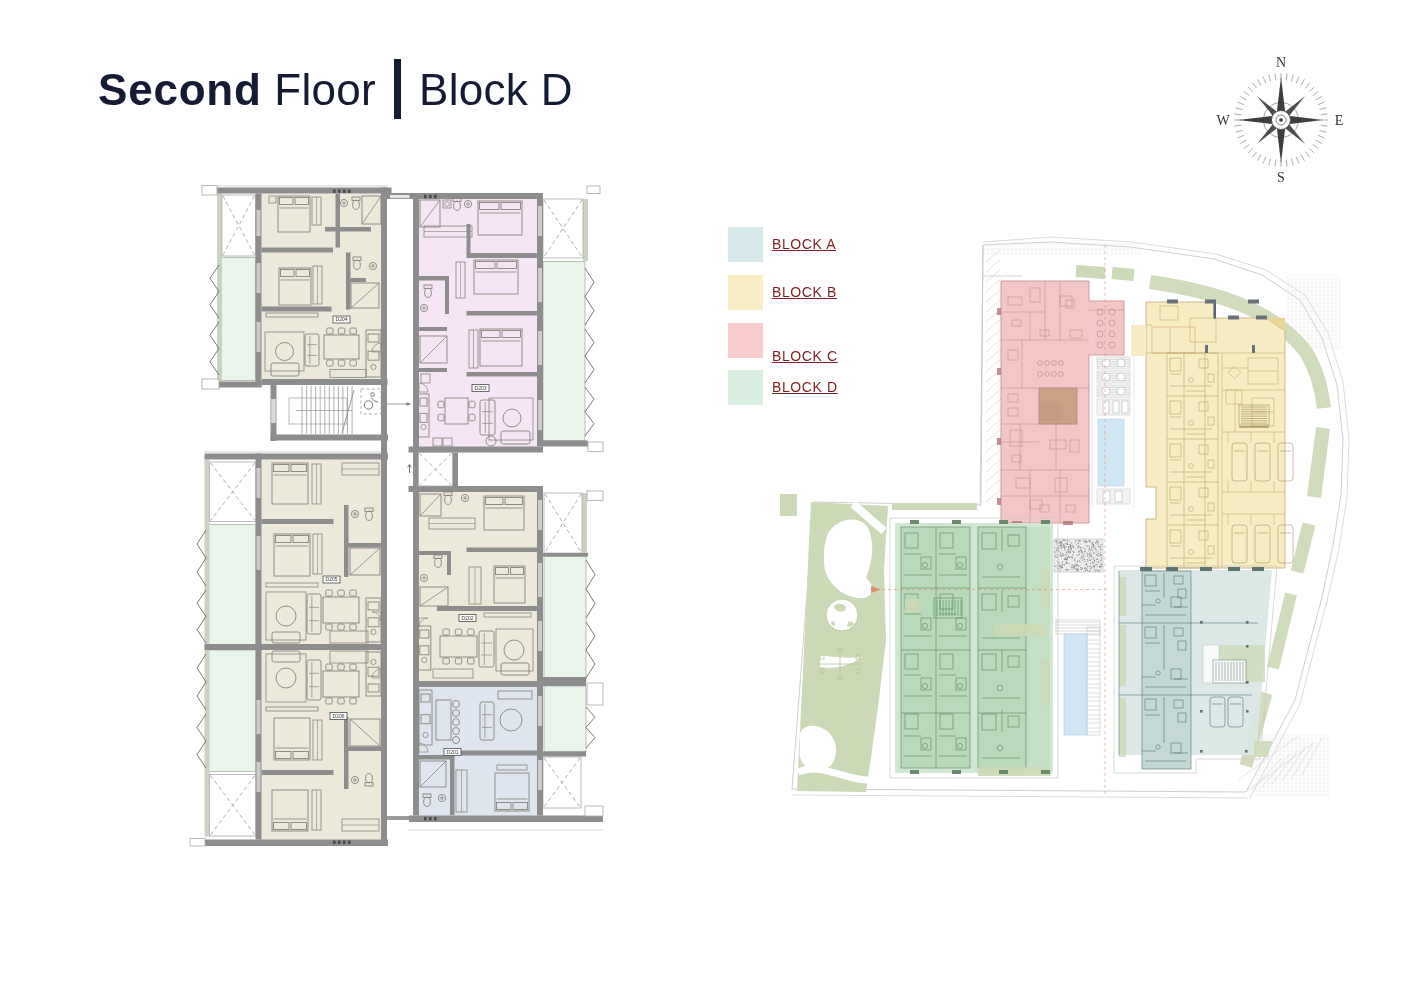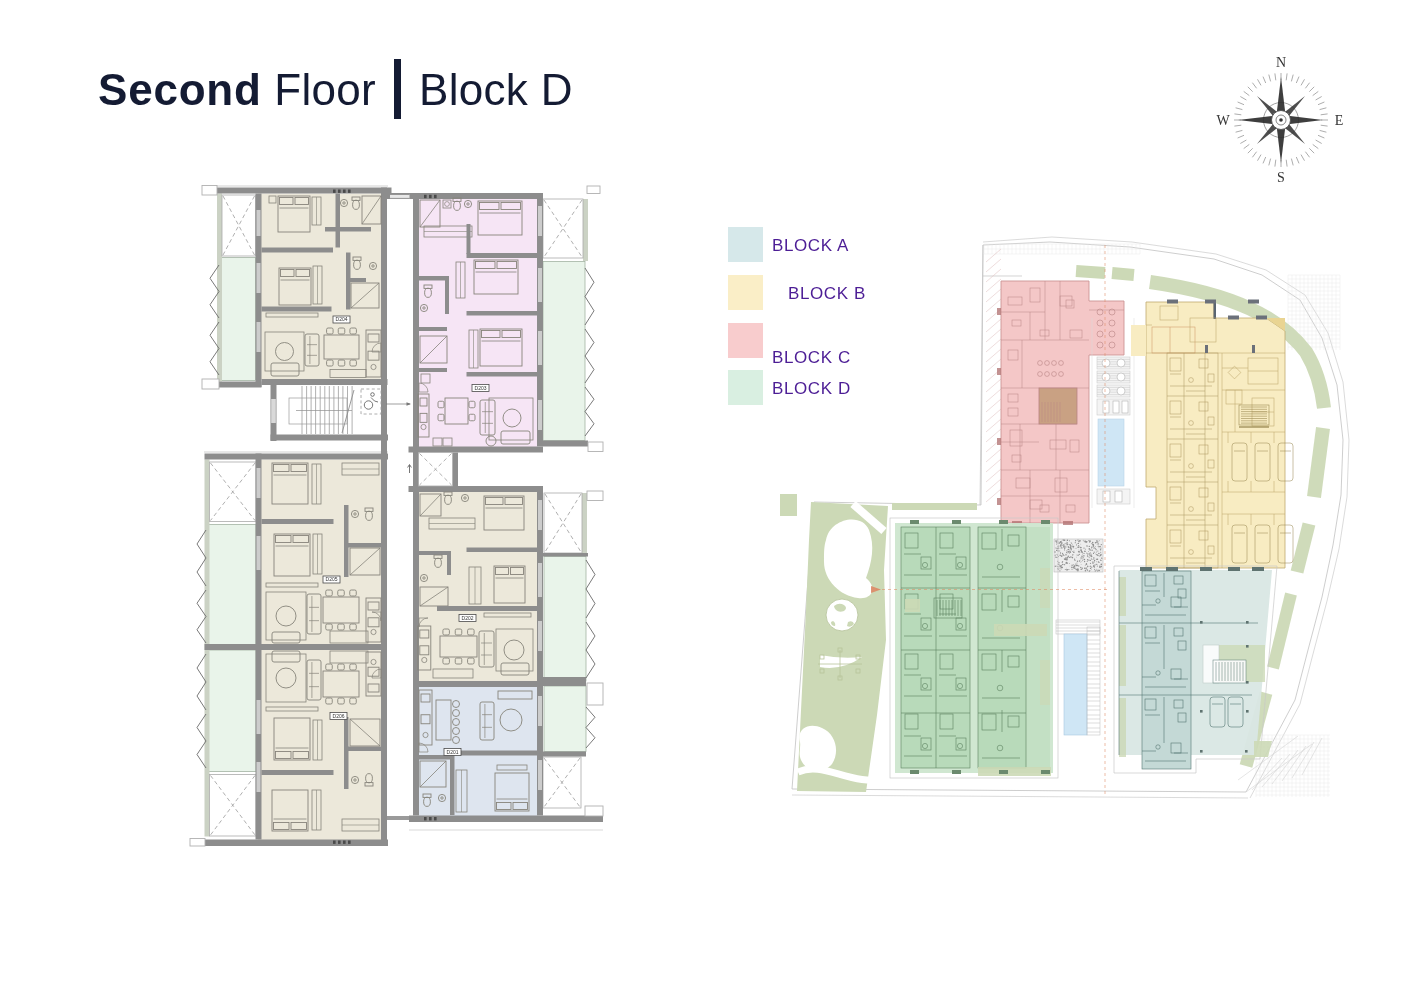--- a/index.html
+++ b/index.html
@@ -1,36 +1,36 @@
 <!DOCTYPE html>
 <html><head>
 <meta charset="utf-8">
 <style>
   html,body{margin:0;padding:0;background:#ffffff;}
   #page{position:relative;width:1401px;height:990px;background:#ffffff;overflow:hidden;
         font-family:"Liberation Sans",sans-serif;}
   #title{position:absolute;left:50px;top:59px;color:#141b33;font-size:44px;letter-spacing:0.3px;margin-left:48px;}
   #title .b{font-weight:700;letter-spacing:0.8px;}
   #title .bar{display:inline-block;width:7px;height:60px;background:#141b33;margin:0 18px;vertical-align:-14px;}
-  .leg{position:absolute;color:#4c1d95;font-size:17px;letter-spacing:0.6px;}
+  .leg{position:absolute;color:#7f1d1d;font-size:14px;letter-spacing:0.6px;text-decoration:underline;}
   .sw{position:absolute;width:35px;height:35px;}
 </style>
 </head>
 <body>
 <div id="page">
 
   <div id="title"><span class="b">Second</span> Floor<span class="bar"></span>Block D</div>
 
   <div class="sw" style="left:728px;top:227px;background:#d6e8ea;"></div>
 
   <div class="leg" style="left:772px;top:236px;">BLOCK A</div>
 
   <div class="sw" style="left:728px;top:275px;background:#faeec7;"></div>
 
-  <div class="leg" style="left:772px;top:284px;margin-left:16px;">BLOCK B</div>
+  <div class="leg" style="left:772px;top:284px;">BLOCK B</div>
 
   <div class="sw" style="left:728px;top:323px;background:#f8cccd;"></div>
 
   <div class="leg" style="left:772px;top:348px;">BLOCK C</div>
 
   <div class="sw" style="left:728px;top:370px;background:#d9efe1;"></div>
 
   <div class="leg" style="left:772px;top:379px;">BLOCK D</div>
 
   <svg id="main" width="1401" height="990" viewBox="0 0 1401 990" style="position:absolute;left:0;top:0;" xmlns="http://www.w3.org/2000/svg">

